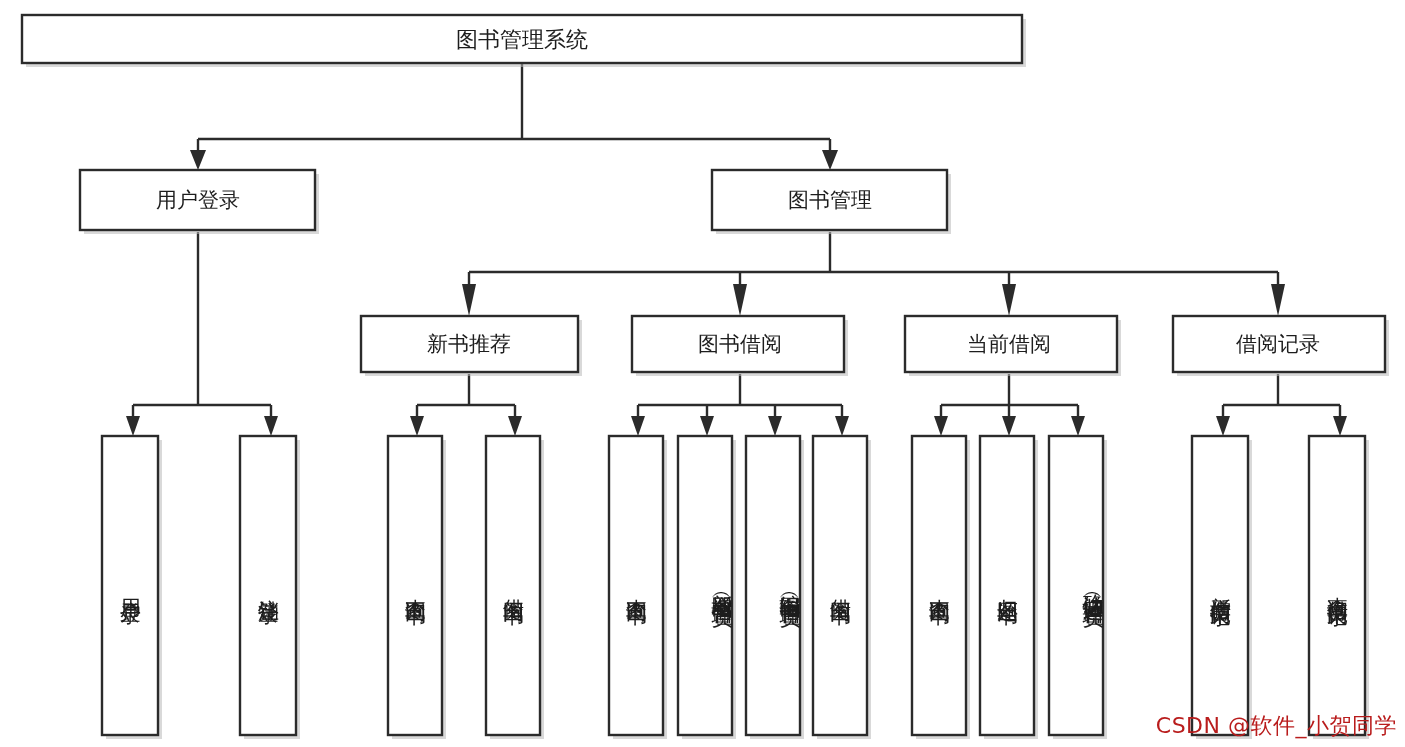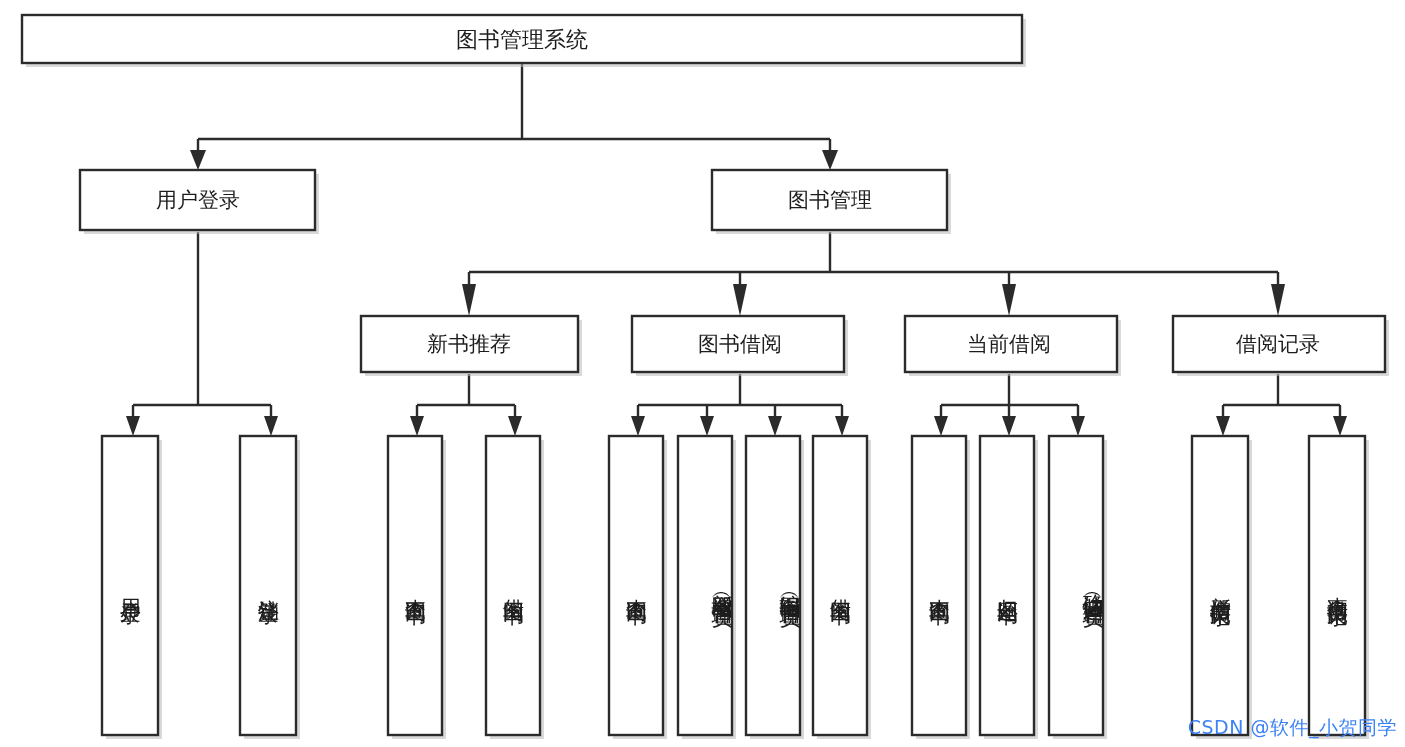--- a/index.html
+++ b/index.html
@@ -66,22 +66,22 @@
     align-items: center;
     justify-content: center;
     white-space: nowrap;
     pointer-events: none;
   }
   .watermark {
     position: absolute;
     right: 8px;
     bottom: 6px;
     font-family: "DejaVu Sans", "Liberation Sans", sans-serif;
-    font-size: 19px;
-    color: #3b82f6;
+    font-size: 22px;
+    color: #b91c1c;
     white-space: nowrap;
     letter-spacing: 0.5px;
   }
 </style>
 </head>
 <body>
 
 <div id="diagram-root">
 
   <svg id="flow" viewBox="0 0 1405 747">

